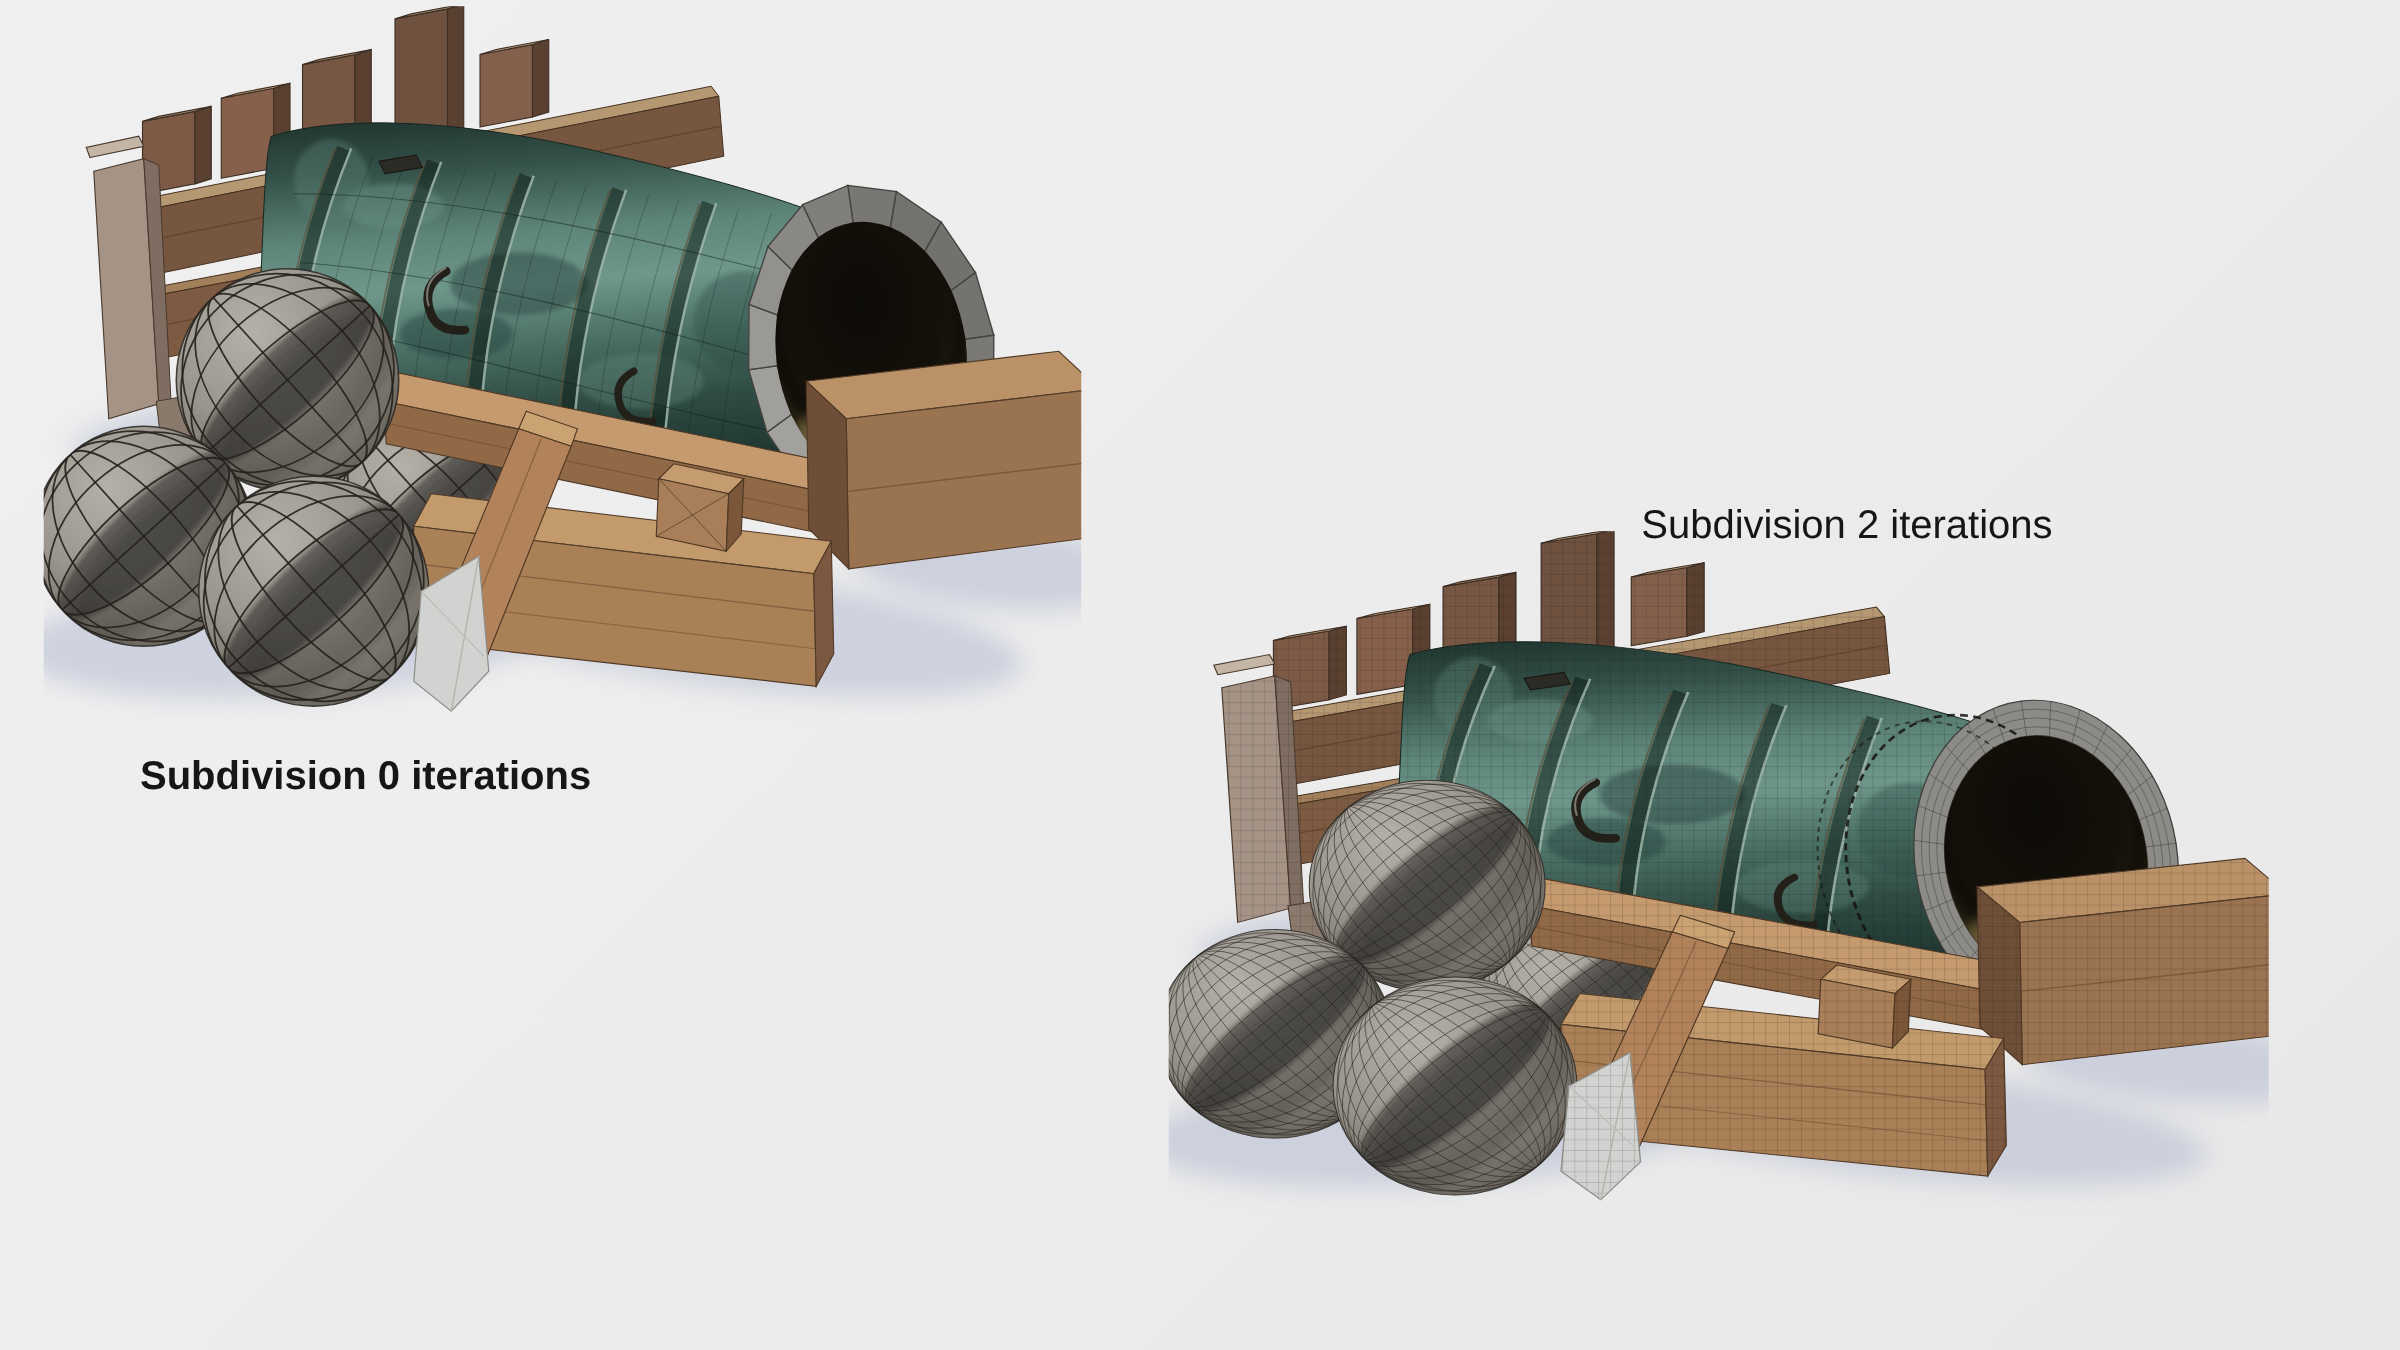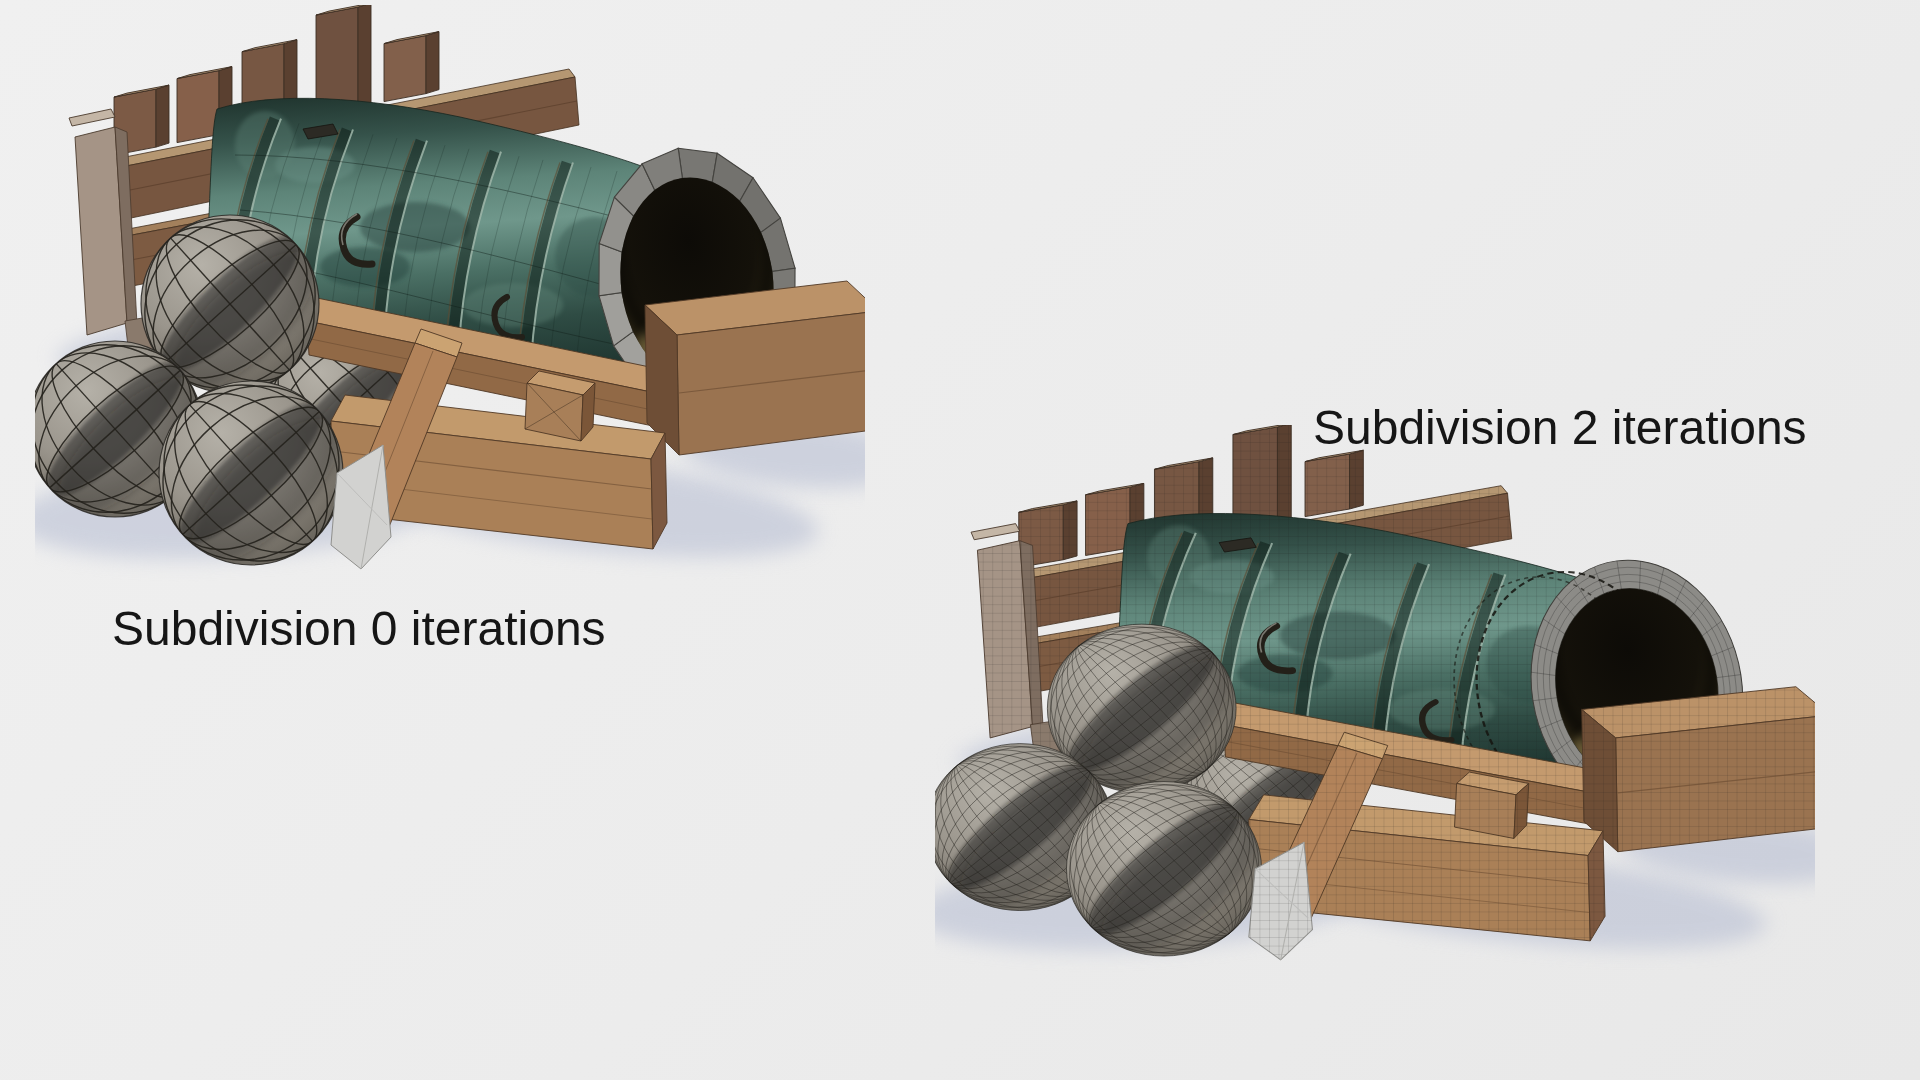--- a/index.html
+++ b/index.html
@@ -7,24 +7,24 @@
     width:1920px;height:1080px;overflow:hidden;position:relative;
     font-family:"Liberation Sans",sans-serif;
     background:#ececec;
   }
   .stage{position:absolute;inset:0;background:linear-gradient(135deg,#f0f0f0 0%,#ececec 55%,#e8e8e8 100%);}
   .fig{position:absolute;}
   .fig svg{display:block;width:100%;height:100%;}
   #fig-a{left:35px;top:5px;width:830px;height:580px;}
   #fig-b{left:935px;top:425px;width:880px;height:550px;}
   .fig-label{
-    position:absolute;font-size:48px;line-height:1.05;letter-spacing:0;
+    position:absolute;font-size:32px;line-height:1.05;letter-spacing:0;
     color:#161616;white-space:nowrap;
   }
-  #label-a{left:112px;top:604px;}
+  #label-a{left:112px;top:604px;font-weight:bold;}
   #label-b{left:1313px;top:403px;}
 </style>
 </head>
 <body style="background: rgb(236, 236, 236);">
 
 <div class="stage">
 
   <div class="fig" id="fig-a">
     <svg id="svg-a" viewBox="0 0 830 580" preserveAspectRatio="none">
         <defs>

